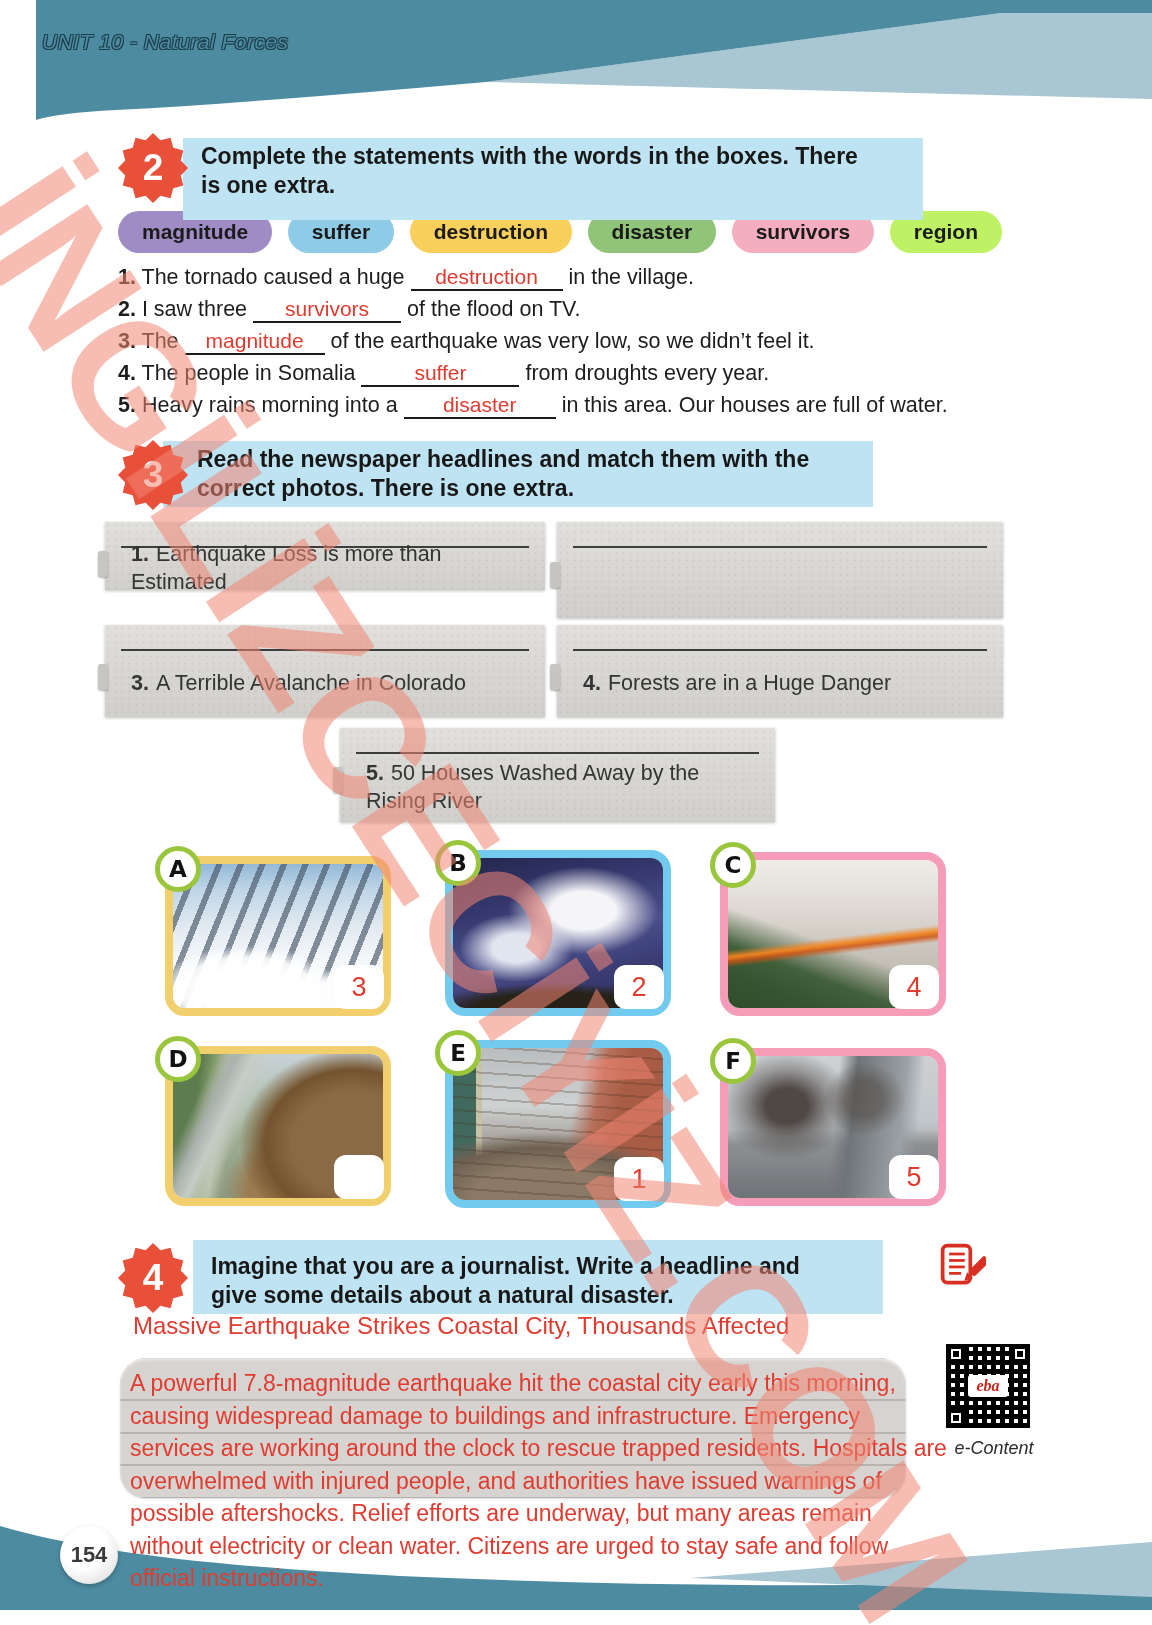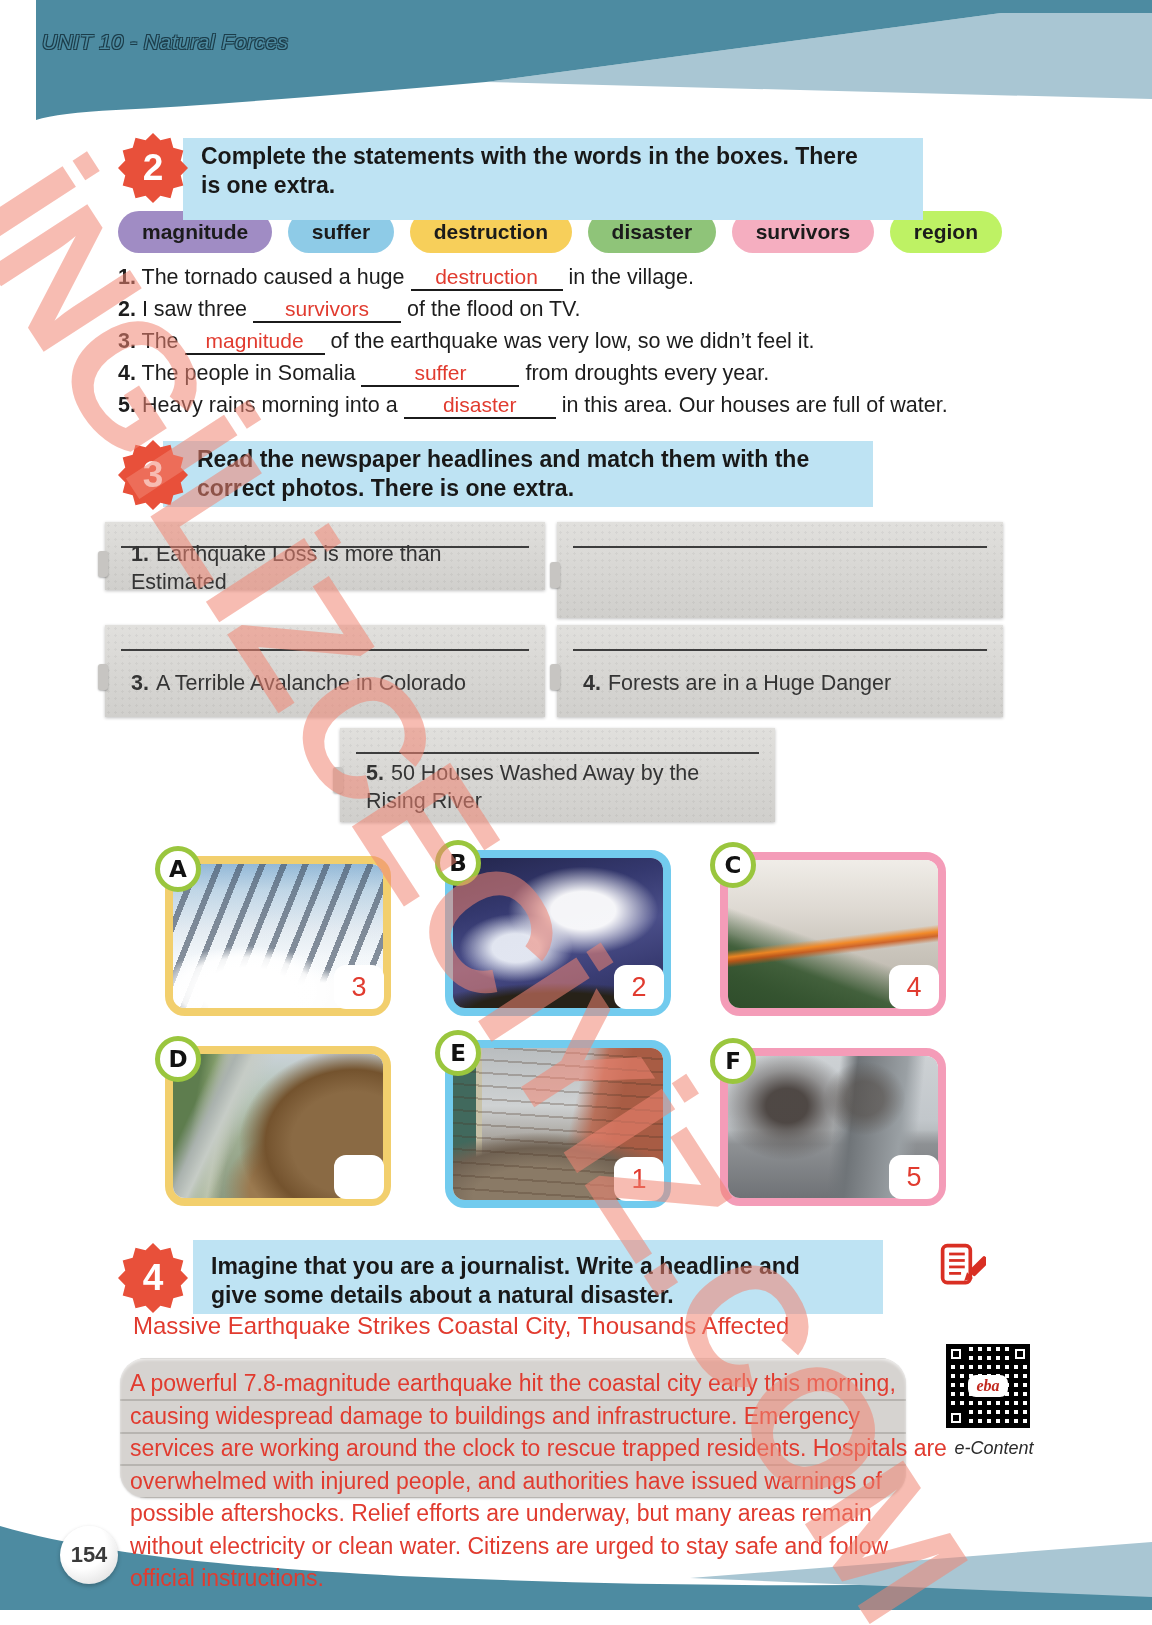--- a/index.html
+++ b/index.html
@@ -112,21 +112,21 @@
   .body-answer{position:absolute;left:130px;top:1367px;width:818px;font-size:23px;line-height:32.5px;
     color:var(--red);z-index:2;}
   .notepad-icon{position:absolute;left:938px;top:1242px;width:48px;height:48px;z-index:2;}
   .qr{position:absolute;left:944px;top:1342px;width:88px;height:88px;background:#fff;z-index:2;
     background-image:repeating-linear-gradient(90deg,#000 0 5px,rgba(0,0,0,0) 5px 9px),
       repeating-linear-gradient(0deg,#000 0 5px,rgba(0,0,0,0) 5px 9px);border:2px solid #fff;}
   .finder{position:absolute;width:20px;height:20px;border:5px solid #000;background:#fff;}
   .finder::after{content:"";position:absolute;left:2px;top:2px;width:6px;height:6px;background:#000;}
   .f-tl{left:0;top:0}.f-tr{right:0;top:0}.f-bl{left:0;bottom:0}
   .eba{position:absolute;left:50%;top:50%;transform:translate(-50%,-50%);width:40px;height:22px;
-    background:#fff;border-radius:8px;display:flex;align-items:center;justify-content:center;
+    background:#fff;border-radius:3px;display:flex;align-items:center;justify-content:center;
     font-family:"Liberation Serif",serif;font-style:italic;font-weight:bold;font-size:16px;color:#c22a20;}
   .econtent{position:absolute;left:930px;top:1438px;width:116px;text-align:center;font-size:18px;
     font-style:italic;color:#2b2b2b;z-index:2;padding-left:12px;}
 </style>
 </head>
 <body>
 
 <div id="page">
 
   <div class="top-banner">

